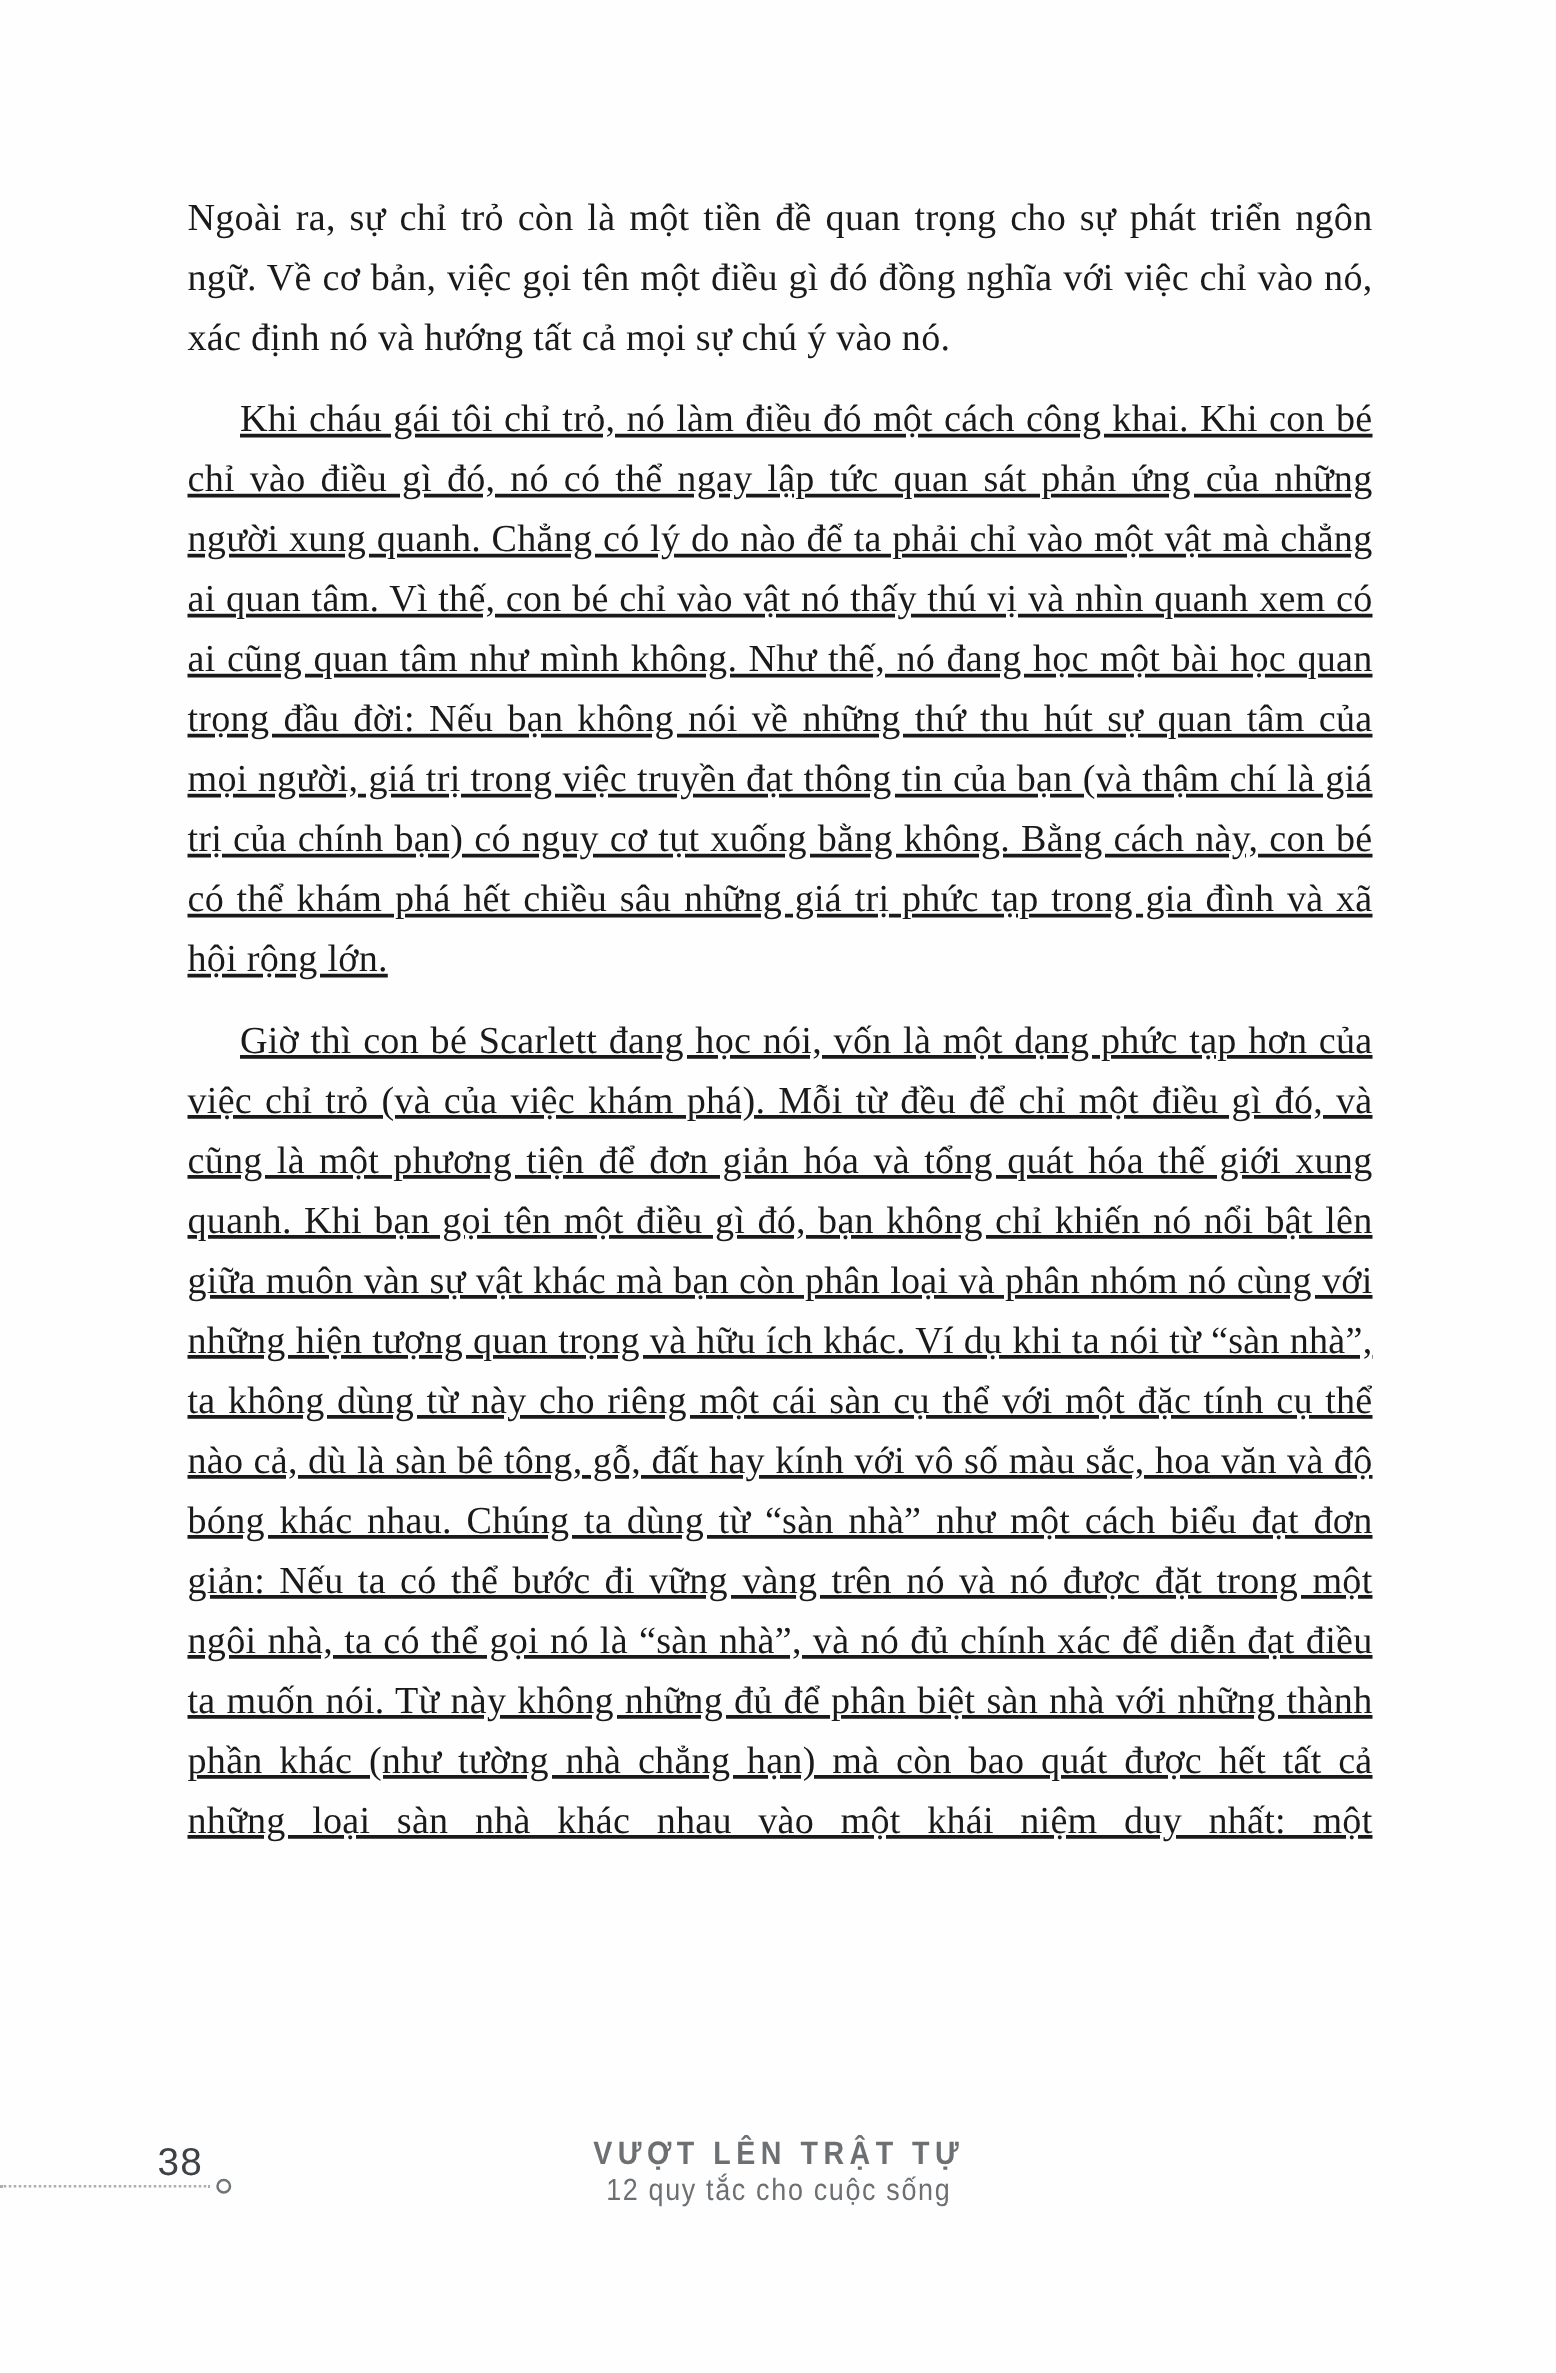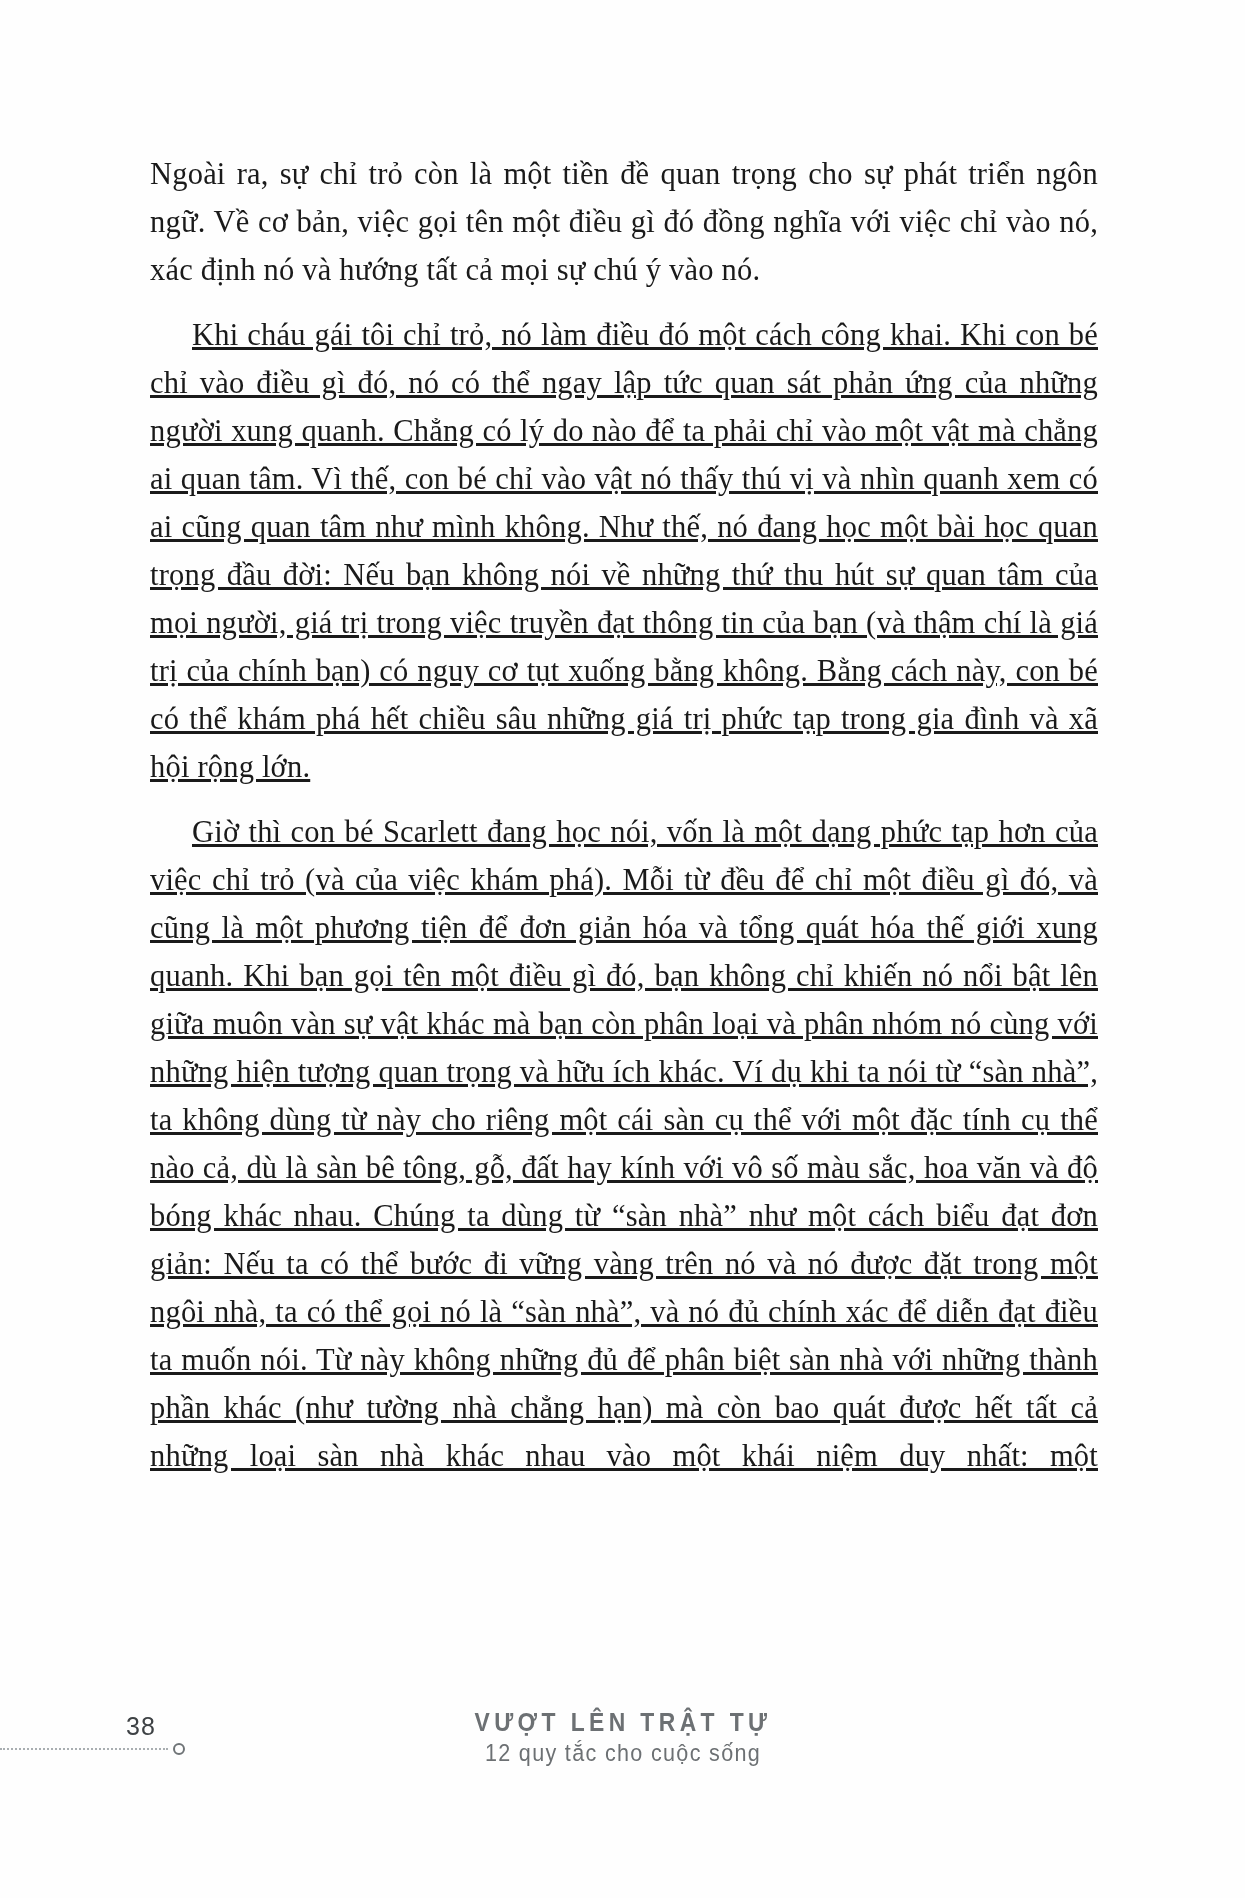--- a/index.html
+++ b/index.html
@@ -27,21 +27,21 @@
   }
   .para + .para { margin-top: 17px; text-decoration: underline; }
   .para.indent { text-indent: 42px; }
   .para.justify-last { text-align-last: justify; }
   
   .page-number {
     position: absolute;
     left: 126px;
     top: 1712px;
     font-family: "Liberation Sans", sans-serif;
-    font-size: 25px;
+    font-size: 31px;
     color: #3e4245;
     letter-spacing: 1px;
   }
   .leader-dots {
     position: absolute;
     left: 0;
     top: 1748px;
     width: 168px;
     height: 0;
     border-bottom: 2px dotted #a9aeb1;

